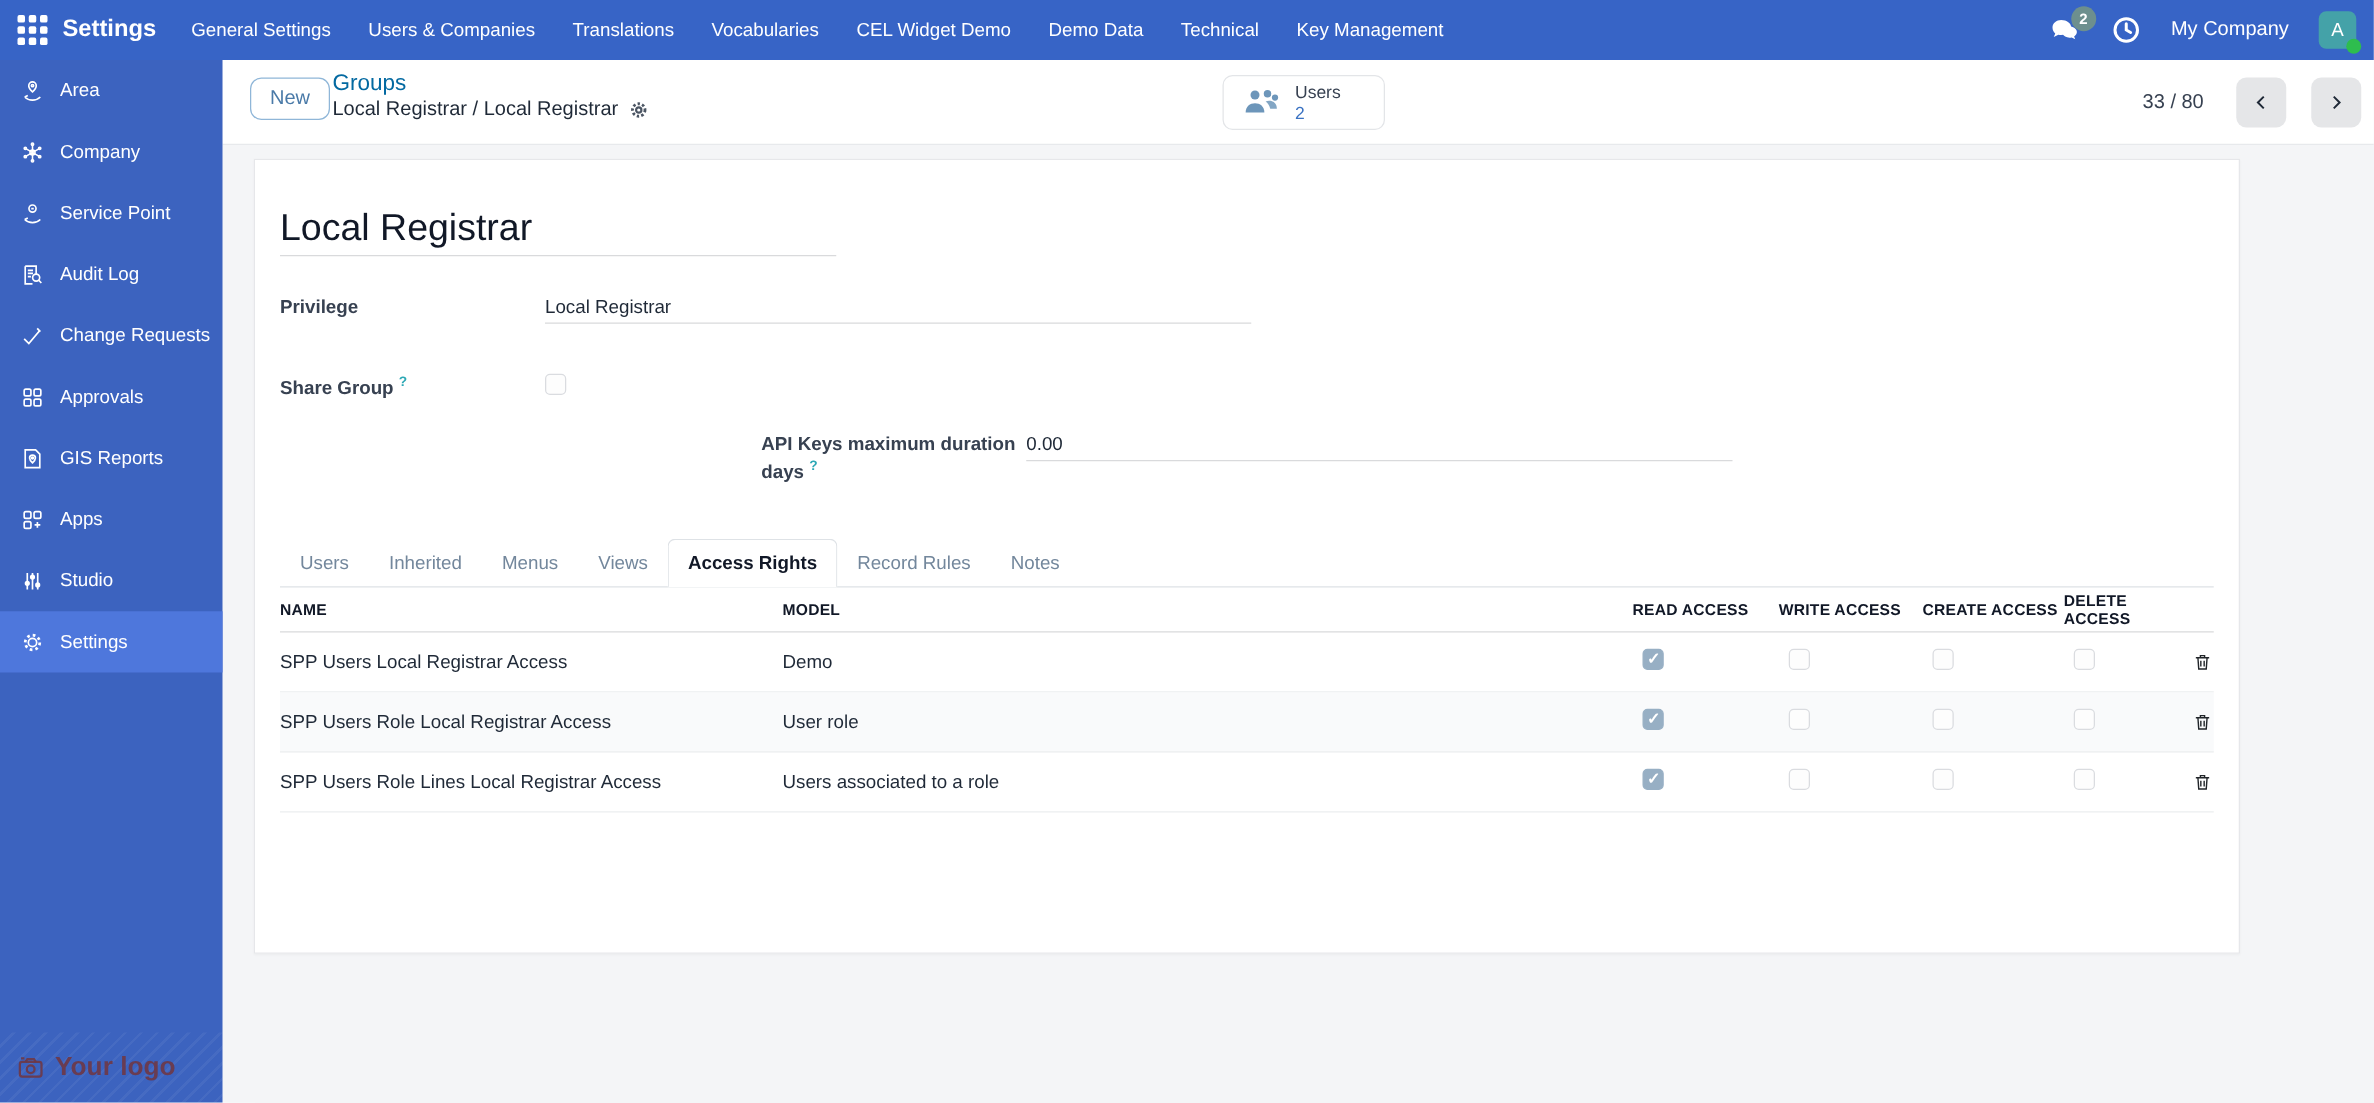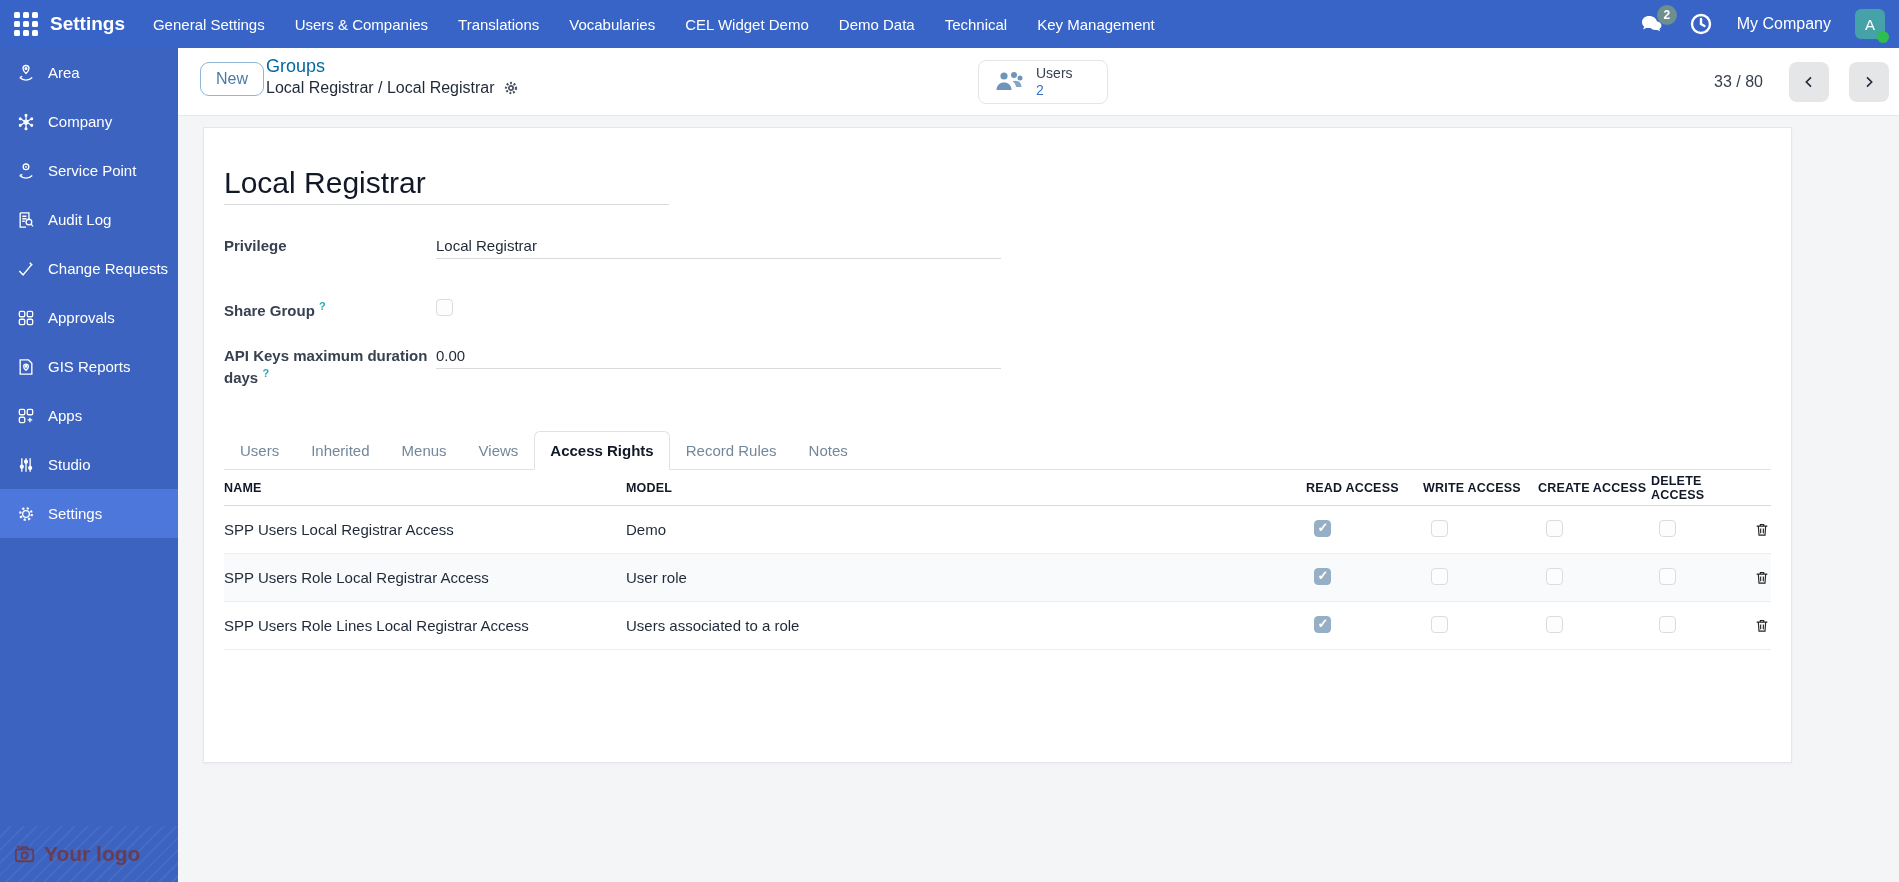--- a/index.html
+++ b/index.html
@@ -298,21 +298,21 @@
     </div>
 
     <div class="fld-row" style="margin-top:40px;">
       <div class="fld-label">
         <span>Share Group</span>
         <sup>?</sup>
       </div>
       <span class="cb"></span>
     </div>
 
-    <div class="fld-row" style="margin-top:24px;">
+    <div class="fld-row" style="margin-top:24px;justify-content:center;">
       <div class="fld-label">
         <span>API Keys maximum duration days</span>
         <sup>?</sup>
       </div>
       <input class="fld-input" value="0.00" style="">
     </div>
 
     <div class="tabs">
       <div class="tab">Users</div>
       <div class="tab">Inherited</div>

